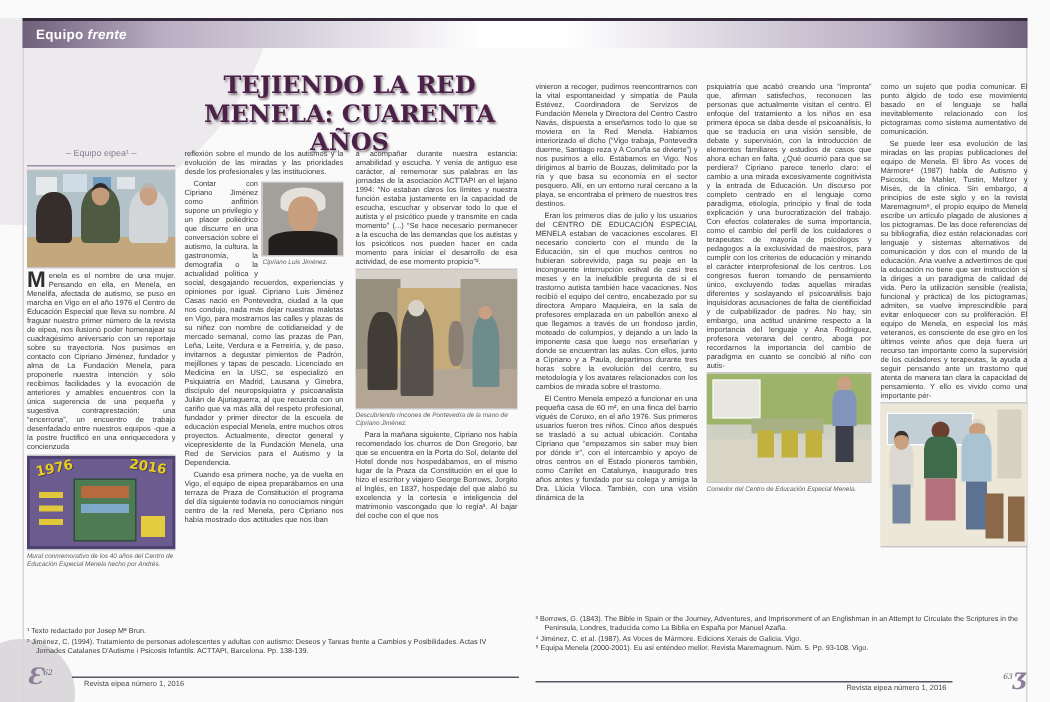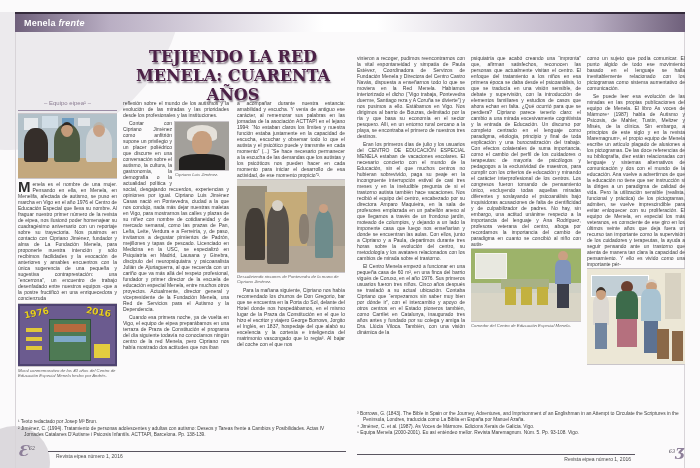--- a/index.html
+++ b/index.html
@@ -74,21 +74,21 @@
 <body>
 
 <div class="canvas">
   <div class="decor-circle"></div>
   <div class="decor-corner"></div>
   <div class="page-edge edge-l"></div>
   <div class="page-edge edge-r"></div>
   <div class="top-strip"></div>
 
   <div class="band">
-    <div class="band-label"><span>Menela</span>&nbsp;<span class="it">frente</span></div>
+    <div class="band-label"><span>Equipo</span>&nbsp;<span class="it">frente</span></div>
   </div>
 
   <div class="title">
     <div>TEJIENDO LA RED</div>
     <div>MENELA: CUARENTA AÑOS</div>
   </div>
 
   <div class="col c1">
     <div class="byline">– Equipo eipea¹ –</div>
     <div class="photo ph-team">

